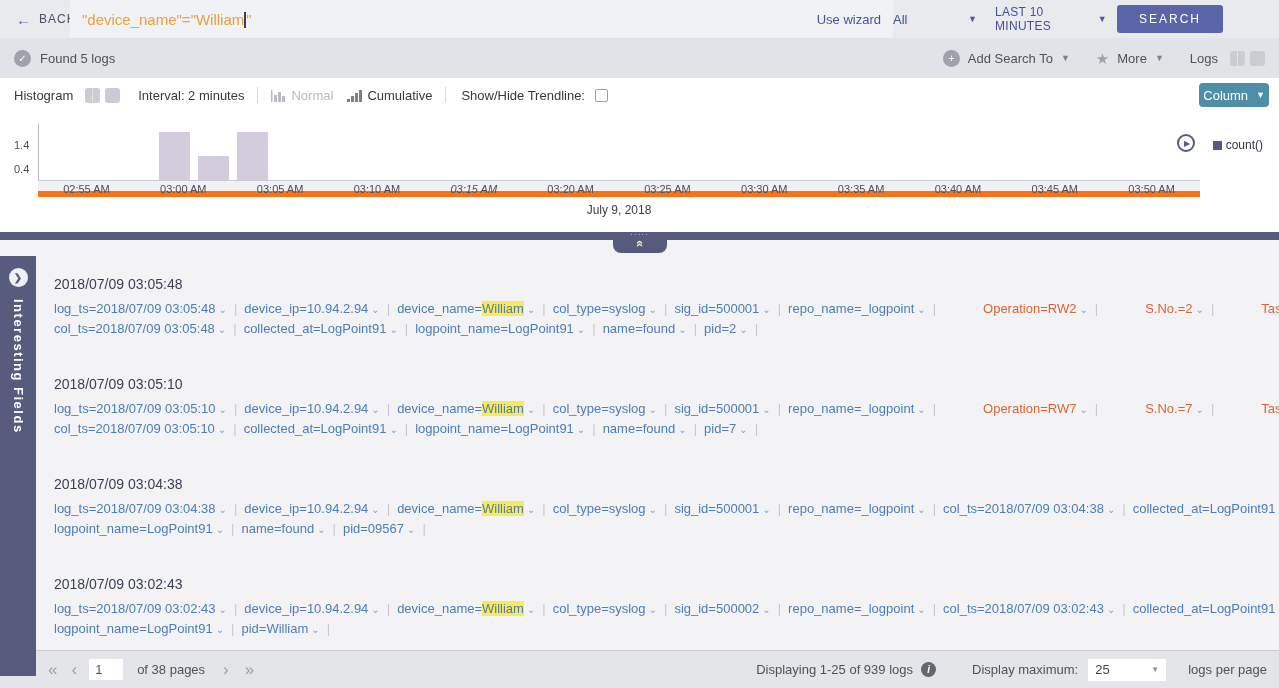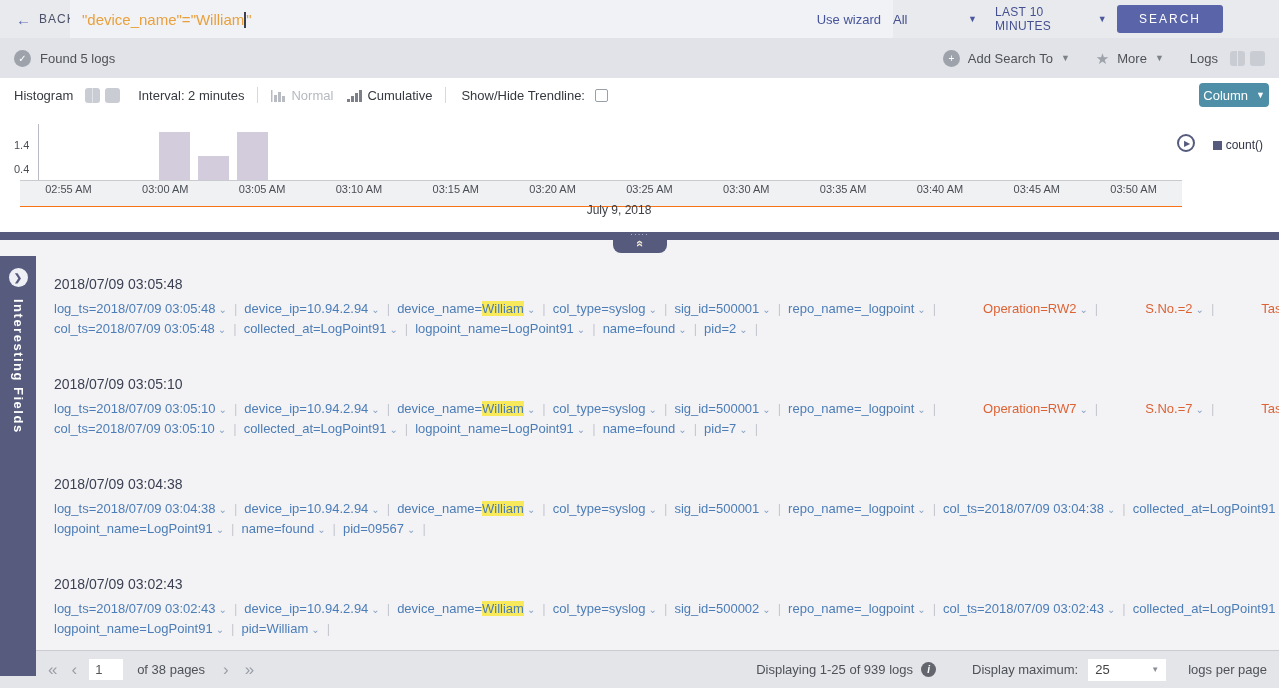--- a/index.html
+++ b/index.html
@@ -50,22 +50,22 @@
   .trend-label { margin-left:2px; }
   .column-btn { margin-left:auto; margin-right:10px; height:24px; padding:0 4px; background:#4e8ea7; color:#fff;
                 border:none; border-radius:4px; display:flex; align-items:center; gap:8px; font-size:13px;
                 font-family:inherit; cursor:pointer; }
   .column-btn .caret { color:#fff; }
   
   .chart { position:relative; height:120px; background:#fff; }
   .axis-line { position:absolute; left:38px; top:12px; width:1px; height:56px; background:#b9bcc4; }
   .plot { position:absolute; left:39px; top:10px; width:1161px; height:58px; }
   .bar { position:absolute; bottom:0; width:31px; cursor:pointer; }
-  .xband { position:absolute; left:20px; top:68px; width:1162px; height:27px; background:#f0f1f3;
-           border-top:1px solid #c9cbd1; border-bottom:1px solid #f97316; }
+  .xband { position:absolute; left:38px; top:68px; width:1162px; height:17px; background:#f0f1f3;
+           border-top:1px solid #c9cbd1; border-bottom:6px solid #f97316; }
   .xtick { position:absolute; top:2px; transform:translateX(-50%); font-size:11px; color:#4a4e55; white-space:nowrap; }
   .ylabel { position:absolute; left:14px; font-size:11px; color:#4a4e55; }
   .datelabel { position:absolute; top:91px; left:38px; width:1162px; text-align:center; font-size:12px; color:#3c3f45; }
   .play { position:absolute; right:84px; top:22px; width:18px; height:18px; border:2px solid #565b7e; border-radius:50%;
           display:flex; align-items:center; justify-content:center; font-size:8px; color:#565b7e; padding-left:2px; cursor:pointer; }
   .legend { position:absolute; right:16px; top:26px; display:flex; align-items:center; gap:4px; font-size:12px; color:#33374a; }
   .legend-sq { width:9px; height:9px; background:#565b7e; }
   
   .collapsebar { position:relative; height:8px; background:#565b7e; z-index:7; }
   .collapse-tab { position:absolute; left:50%; transform:translateX(-50%); top:0; width:54px; height:21px;
@@ -197,21 +197,21 @@
   <div class="plot" id="plot">
       <div class="bar" style="left: calc(11.6667% - 15px); height: 83.3333%; background: rgb(210, 204, 221);"></div>
       <div class="bar" style="left: calc(15% - 15px); height: 41.6667%; background: rgb(210, 204, 221);"></div>
       <div class="bar" style="left: calc(18.3333% - 15px); height: 83.3333%; background: rgb(210, 204, 221);"></div>
     </div>
   <div class="xband" id="xband">
       <span class="xtick" style="left: 4.16667%;">02:55 AM</span>
       <span class="xtick" style="left: 12.5%;">03:00 AM</span>
       <span class="xtick" style="left: 20.8333%;">03:05 AM</span>
       <span class="xtick" style="left: 29.1667%;">03:10 AM</span>
-      <span class="xtick" style="left: 37.5%;">03:15 AM</span>
+      <span class="xtick" style="left: 37.5%; font-style: italic;">03:15 AM</span>
       <span class="xtick" style="left: 45.8333%;">03:20 AM</span>
       <span class="xtick" style="left: 54.1667%;">03:25 AM</span>
       <span class="xtick" style="left: 62.5%;">03:30 AM</span>
       <span class="xtick" style="left: 70.8333%;">03:35 AM</span>
       <span class="xtick" style="left: 79.1667%;">03:40 AM</span>
       <span class="xtick" style="left: 87.5%;">03:45 AM</span>
       <span class="xtick" style="left: 95.8333%;">03:50 AM</span>
     </div>
   <div class="datelabel">July 9, 2018</div>
   <div class="play">

